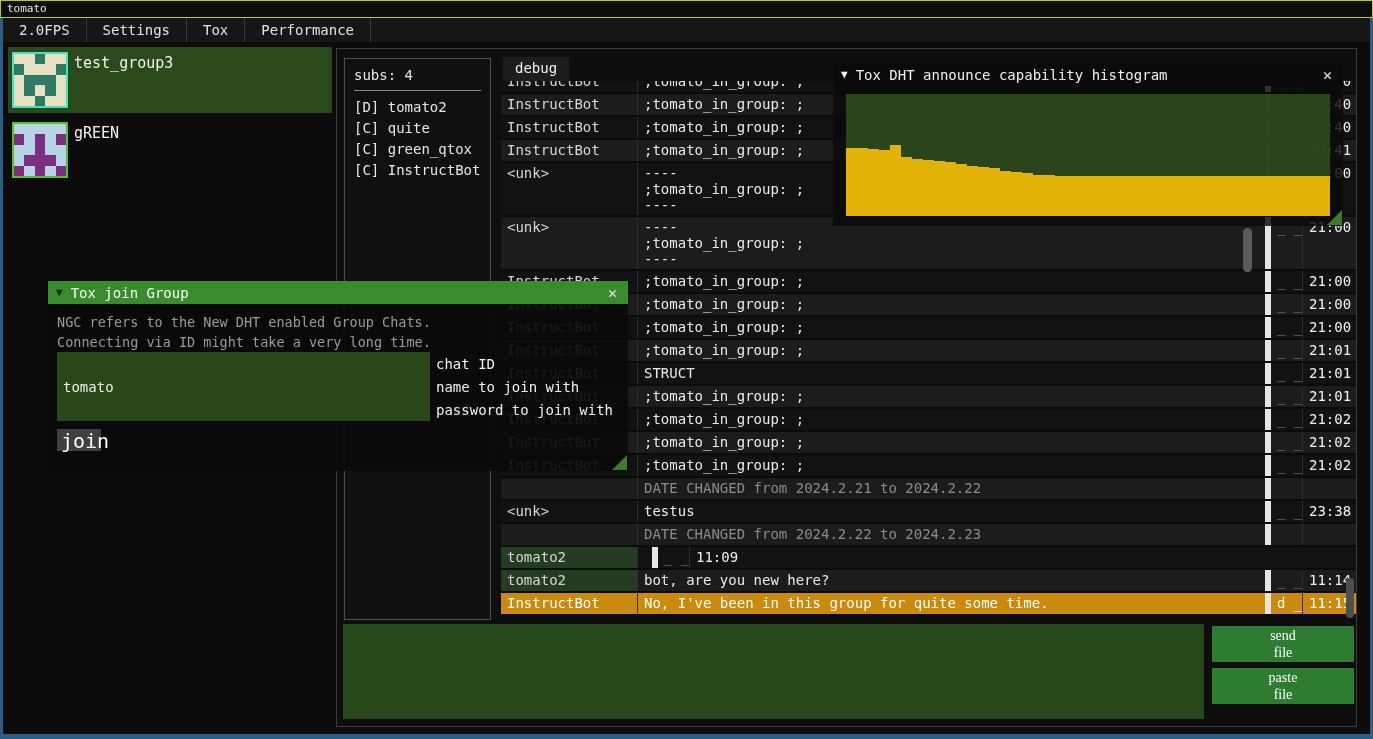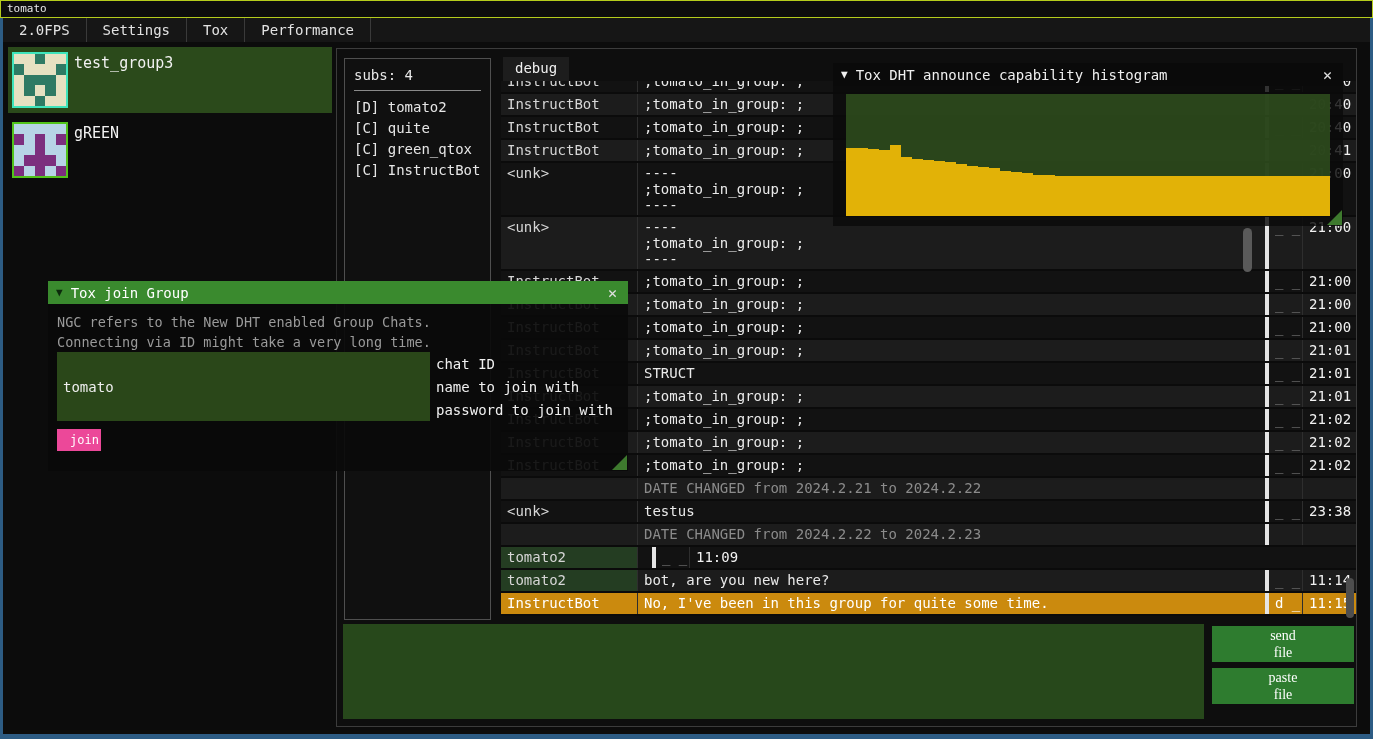--- a/index.html
+++ b/index.html
@@ -35,21 +35,21 @@
   .roster-item{line-height:21px;color:#e6e6e6;white-space:pre}
   .debug-tab{position:absolute;left:166px;top:8px;height:24px;background:#1d1d1d;
     padding:3px 12px;font-size:14px;color:#f0f0f0}
 
   .chat-area{position:absolute;left:164px;top:32px;width:855px;height:536px;overflow:hidden;background:#0e0e0e}
   .chat-row{display:flex;align-items:stretch;font-size:14px}
   .cell{padding:2px 6px;white-space:pre-line}
   .cell-name{width:137px;border-right:1px solid #2e2e2e;color:#d6d6d6;overflow:hidden}
   .cell-msg{flex:1;color:#eaeaea;overflow:hidden}
   .cell-gap{width:14px}
-  .cell-flags{width:37px;border-left:4px solid #e5e5e5;color:#7d7d7d;white-space:pre}
+  .cell-flags{width:37px;border-left:6px solid #e5e5e5;color:#7d7d7d;white-space:pre}
   .cell-time{width:54px;border-left:1px solid #2e2e2e;color:#f2f2f2;white-space:pre}
   .row-highlight .cell{color:#fff !important}
   .row-highlight .cell-flags{color:#9f8d00}
 
   .msg-scrollthumb{position:absolute;left:906px;top:179px;width:9px;height:44px;background:#5a5a5a;border-radius:5px;z-index:3}
   .right-scrollthumb{position:absolute;left:1009px;top:529px;width:8px;height:40px;background:#4e4e4e;border-radius:4px;z-index:3}
 
   .composer{position:absolute;left:6px;top:575px;width:861px;height:95px;background:#27481b;
     border:none;resize:none;color:#e8e8e8;font-family:"DejaVu Sans Mono",monospace;font-size:14px;padding:4px}
   .file-btn{position:absolute;left:875px;width:142px;height:36px;background:#2e7c2f;border:none;
@@ -75,22 +75,22 @@
   .join-window{position:absolute;left:48px;top:281px;width:580px;height:190px;
     background:rgba(10,10,10,0.92);z-index:25}
   .join-window .float-title{background:#3a8a2e;color:#fff}
   .join-window .collapse-arrow{color:#0c2a0c}
   .join-body{position:absolute;left:0;top:22px;right:0;bottom:0;padding:9px 0 0 9px;font-size:14px}
   .join-note{color:#9a9a9a;font-size:13.5px;line-height:20px}
   .join-field-row{display:flex;align-items:center;}
   .join-input{width:373px;height:23px;background:#2a4719;border:none;color:#eee;
     font-family:"DejaVu Sans Mono",monospace;font-size:14px;padding:0 6px}
   .join-label{margin-left:6px;color:#f0f0f0;white-space:pre}
-  .join-btn{margin-top:8px;width:44px;height:22px;background:#ec4899;border:none;color:#fff;
-    font-family:"DejaVu Sans Mono",monospace;font-size:12px;cursor:pointer;text-align:left;padding-left:13px}
+  .join-btn{margin-top:8px;width:44px;height:22px;background:#404040;border:none;color:#fff;
+    font-family:"DejaVu Sans Mono",monospace;font-size:20px;cursor:pointer;text-align:left;padding-left:4px}
 </style>
 </head>
 <body>
 
 <div class="screen">
   <div class="os-titlebar">tomato</div>
   <div class="menubar">
       <div class="menu-item">2.0FPS</div>
       <div class="menu-item">Settings</div>
       <div class="menu-item">Tox</div>

